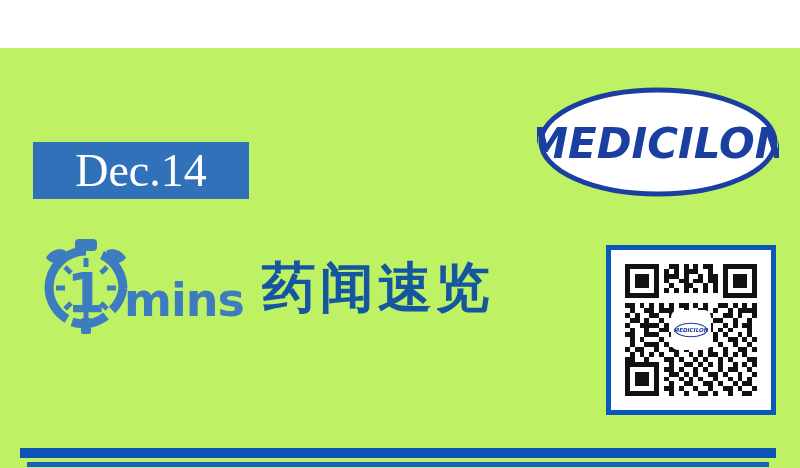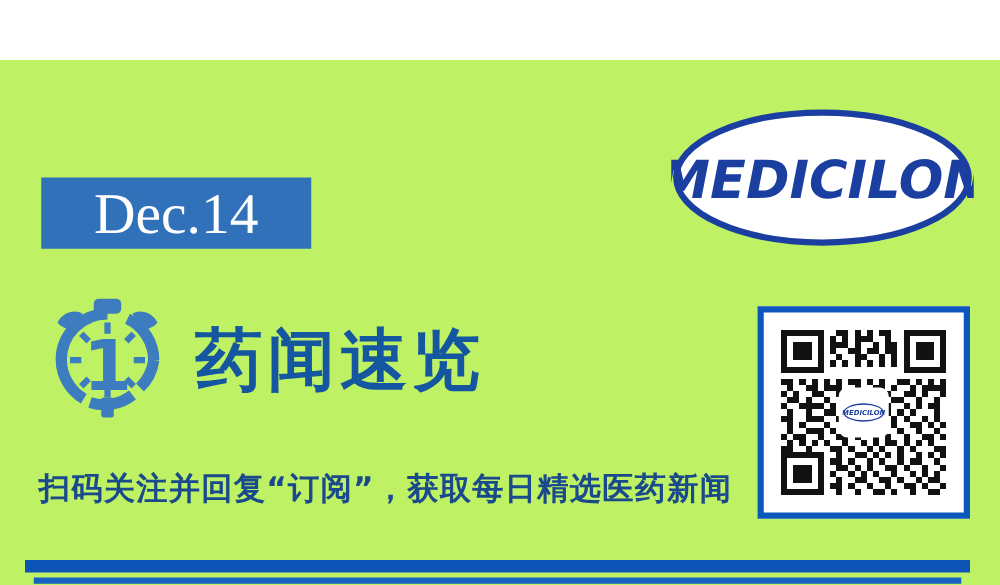--- a/index.html
+++ b/index.html
@@ -187,25 +187,25 @@
             <line x1="31" y1="73" x2="37" y2="67"></line>
             <line x1="67" y1="37" x2="73" y2="31"></line>
           </g>
 
           <rect x="47" y="82" width="10" height="16" rx="2"></rect>
         </g>
         <text x="52" y="76" text-anchor="middle" font-family="DejaVu Sans, sans-serif" font-size="56" font-weight="bold" fill="#3D7CBE">1</text>
       </svg>
     </span>
 
+    <span class="mins-text">mins</span>
 
     <span class="cn-title">药闻速览</span>
   </div>
 
-  <div class="subtitle">扫码关注并回复“订阅”，获取每日精选医药新闻</div>
 
   <div class="logo">
     <svg viewBox="0 0 242 112" xmlns="http://www.w3.org/2000/svg" aria-hidden="true">
       <ellipse cx="121" cy="56" rx="117" ry="52" fill="#ffffff" stroke="#1A3FA0" stroke-width="5"></ellipse>
       <text x="121" y="72" text-anchor="middle" font-family="DejaVu Sans, Liberation Sans, sans-serif" font-size="42" font-weight="bold" font-style="italic" letter-spacing="0" fill="#1A3FA0">MEDICILON</text>
     </svg>
   </div>
 
   <div class="qr-wrap">
     <div class="qr-inner">

